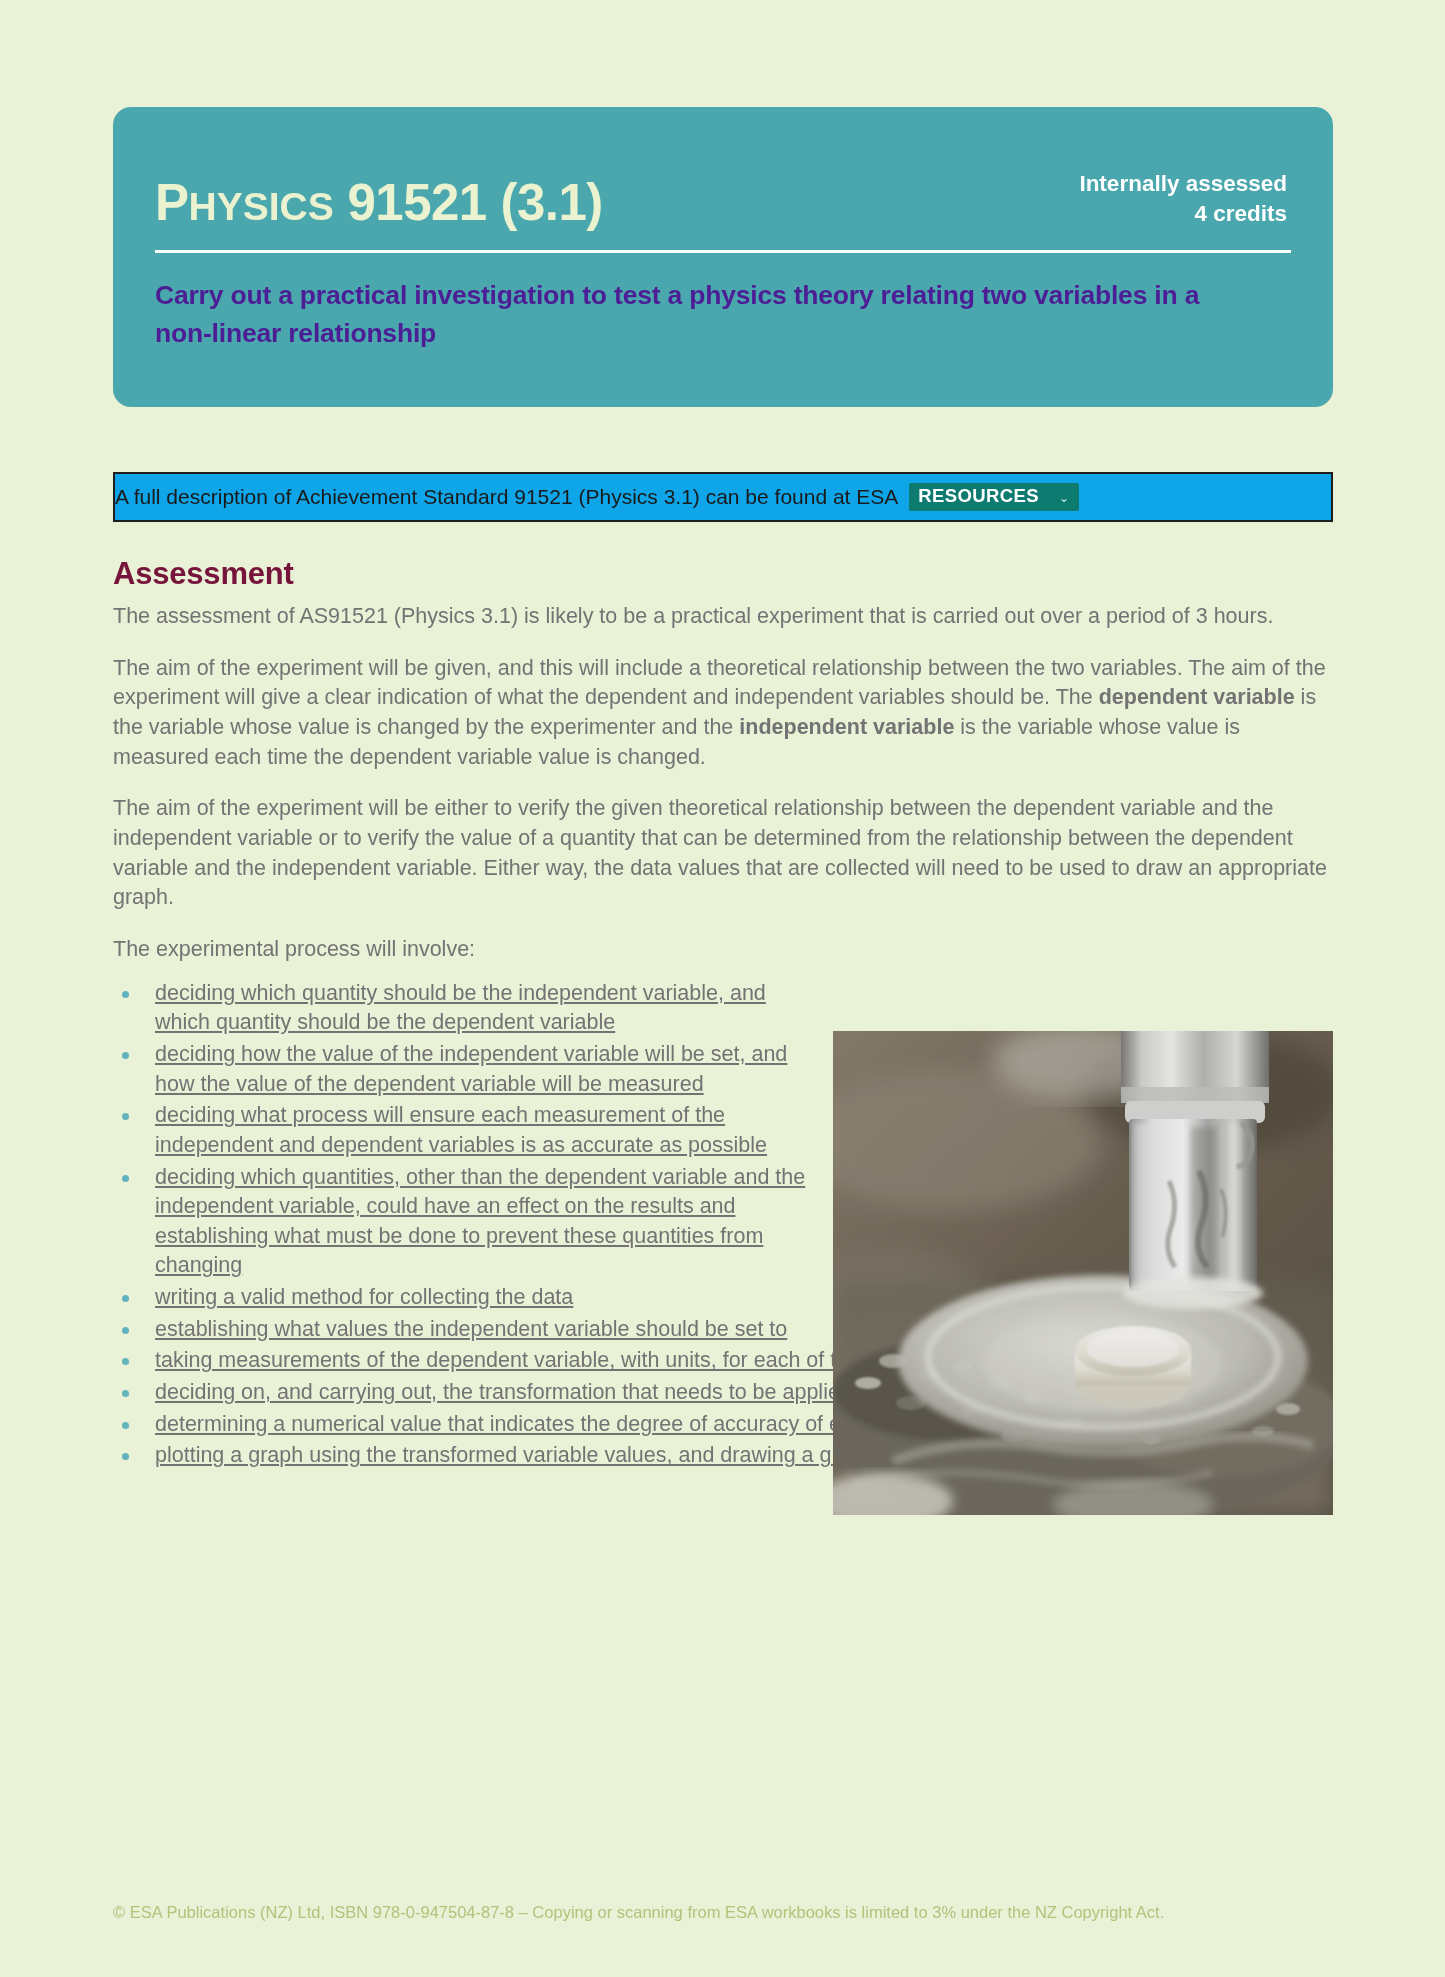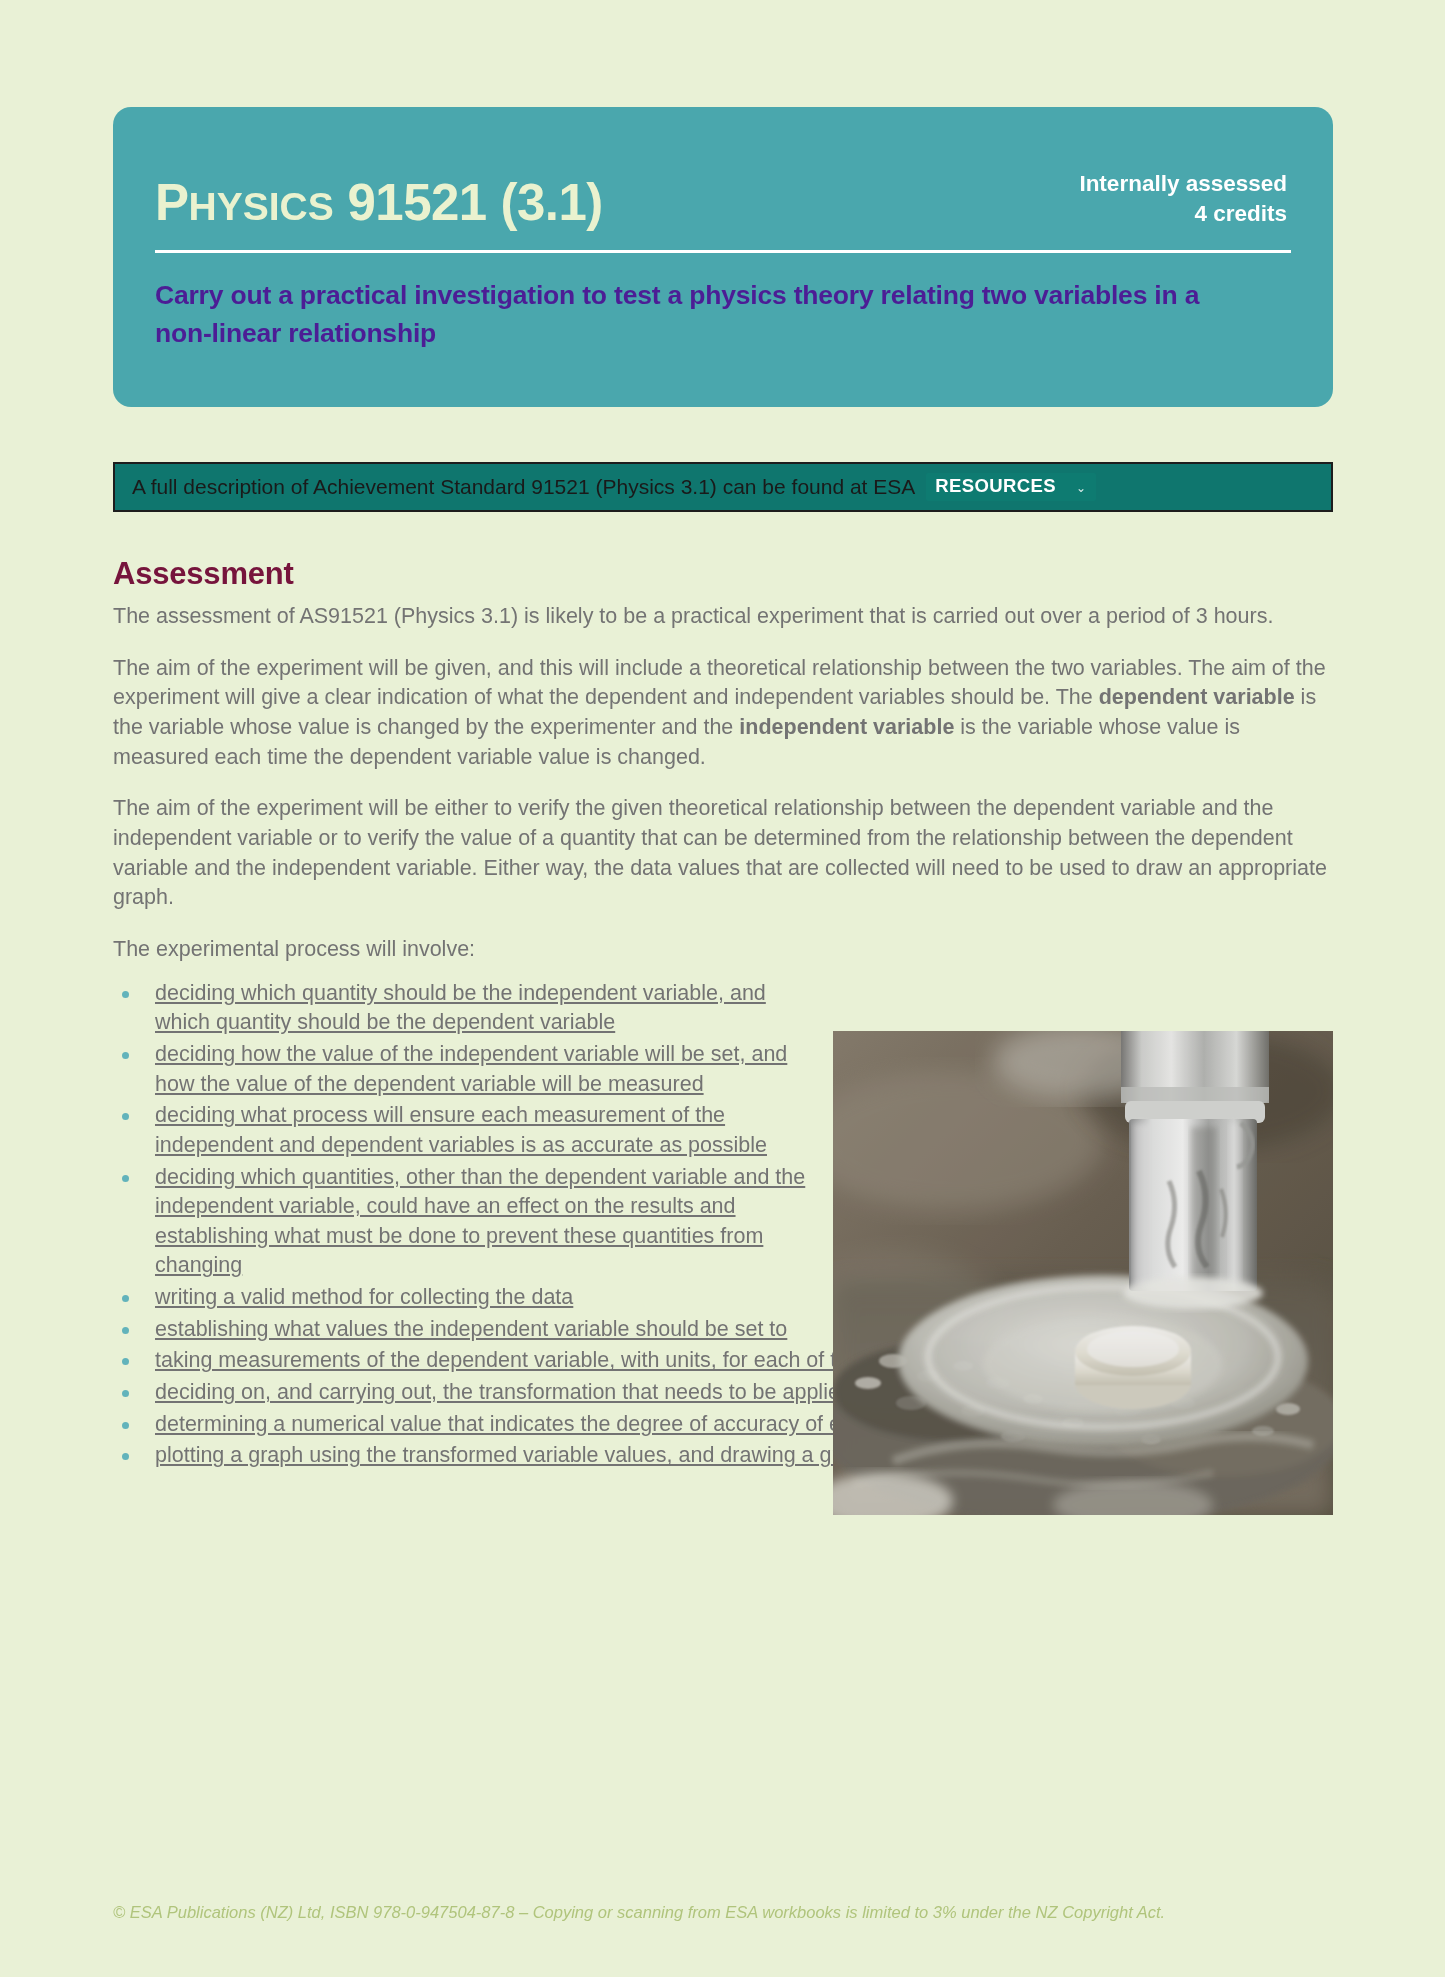--- a/index.html
+++ b/index.html
@@ -73,29 +73,29 @@
     font-weight: bold;
     line-height: 1.42;
     letter-spacing: -0.2px;
     max-width: 1060px;
   }
 
   
   .notice {
     position: absolute;
     left: 113px;
-    top: 462px;
+    top: 472px;
     width: 1220px;
     height: 50px;
     border: 2px solid #1d1d1d;
-    background: #0f766e;
+    background: #0ea5e9;
     box-sizing: border-box;
     display: flex;
     align-items: center;
-    padding: 0 17px;
+    padding: 0 0;
   }
   .notice-text {
     font-size: 21px;
     color: #1a1a1a;
     white-space: nowrap;
   }
   .res-badge {
     display: inline-flex;
     align-items: center;
     gap: 20px;
@@ -184,21 +184,20 @@
   }
   .photo svg { display: block; }
 
   
   .footer {
     position: absolute;
     left: 113px;
     top: 1903px;
     width: 1220px;
     font-size: 16.5px;
-    font-style: italic;
     color: #b0c47c;
     white-space: nowrap;
   }
 </style>
 </head>
 <body>
 
 <div class="page">
 
   <div class="banner">

